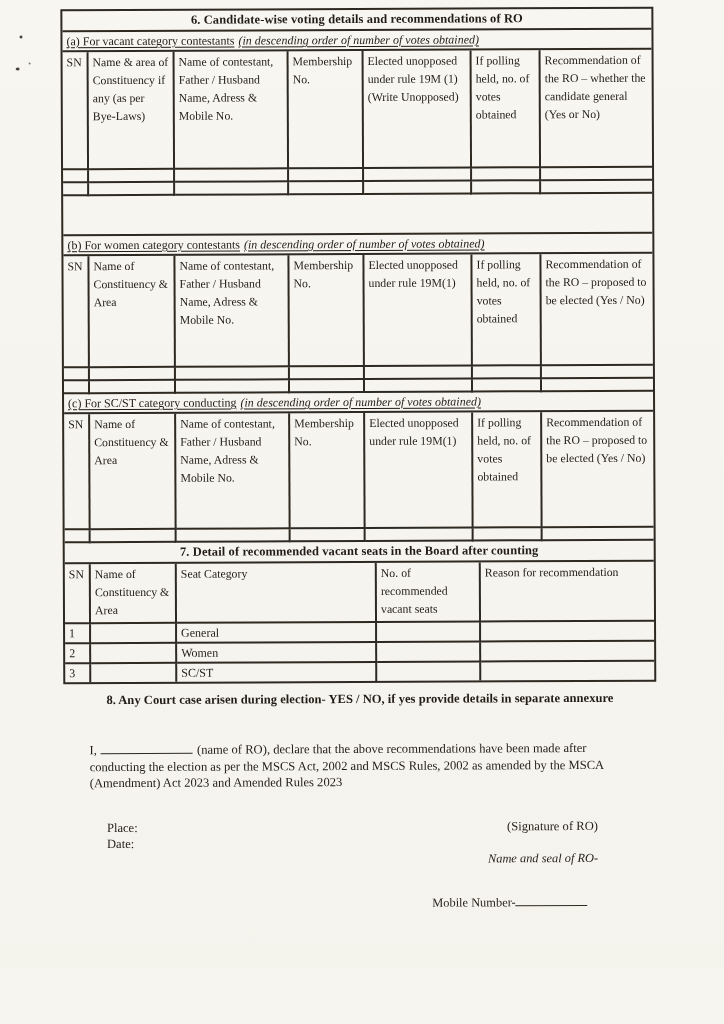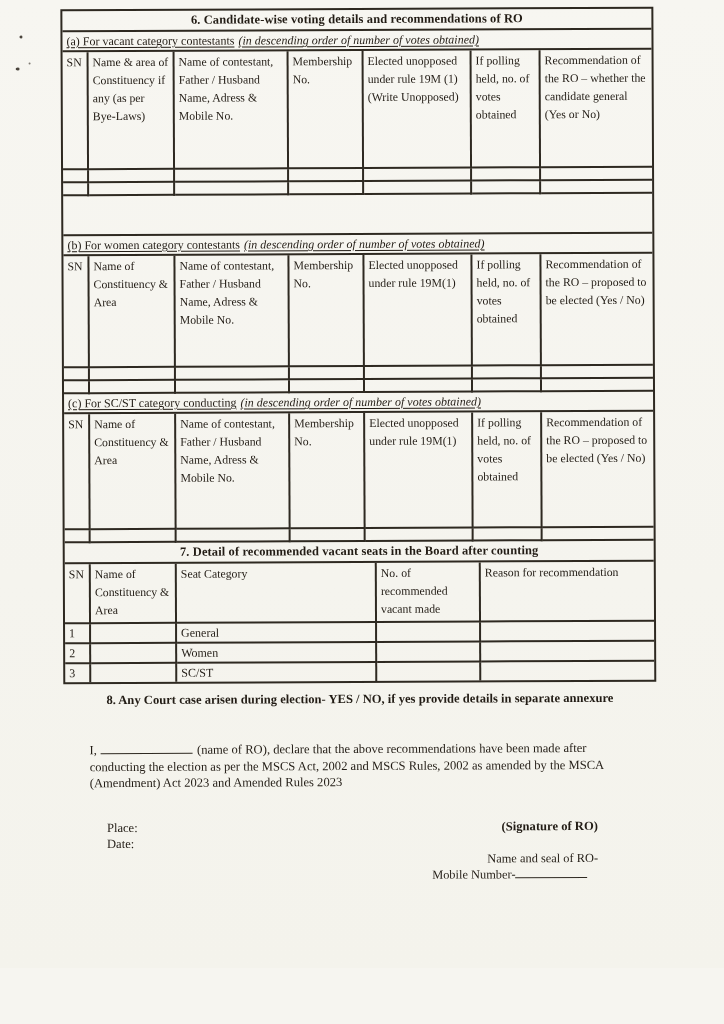--- a/index.html
+++ b/index.html
@@ -63,24 +63,24 @@
     font-size: 12.6px; line-height: 1.32;
   }
   .blank-ul {
     display: inline-block; border-bottom: 1.4px solid #2e2921;
     height: 11px; vertical-align: baseline;
   }
   .w90 { width: 92px; margin: 0 4px; }
   .w70 { width: 72px; }
   .w55 { width: 56px; }
   .place-date { position: absolute; left: 105px; top: 820px; font-size: 12.6px; line-height: 1.25; }
-  .sig { position: absolute; right: 128px; top: 820px; font-size: 12.6px; font-weight: bold; }
+  .sig { position: absolute; right: 128px; top: 820px; font-size: 12.6px; }
   .seal { position: absolute; left: 430px; top: 852px; width: 192px; font-size: 12.4px; line-height: 1.28; }
-  .seal-name { text-align: right; padding-right: 26px; }
-  .seal-line { white-space: nowrap; }
+  .seal-name { text-align: right; padding-right: 26px; font-style: italic; }
+  .seal-line { white-space: nowrap; margin-top: 28px; }
 </style>
 </head>
 <body>
 
 <div class="page">
   <div class="sheet">
 
     <span class="speck s1"></span>
     <span class="speck s2"></span>
     <span class="speck s3"></span>
@@ -225,21 +225,21 @@
             <col style="width:86px">
             <col style="width:200px">
             <col style="width:104px">
             <col>
           </colgroup>
         <tbody>
             <tr class="hdr-7">
           <td>SN</td>
           <td>Name of Constituency &amp; Area</td>
           <td>Seat Category</td>
-          <td>No. of recommended vacant made</td>
+          <td>No. of recommended vacant seats</td>
           <td>Reason for recommendation</td>
         </tr>
         <tr class="vrow">
           <td>1</td>
           <td></td>
           <td>General</td>
           <td></td>
           <td></td>
         </tr>
         <tr class="vrow">

